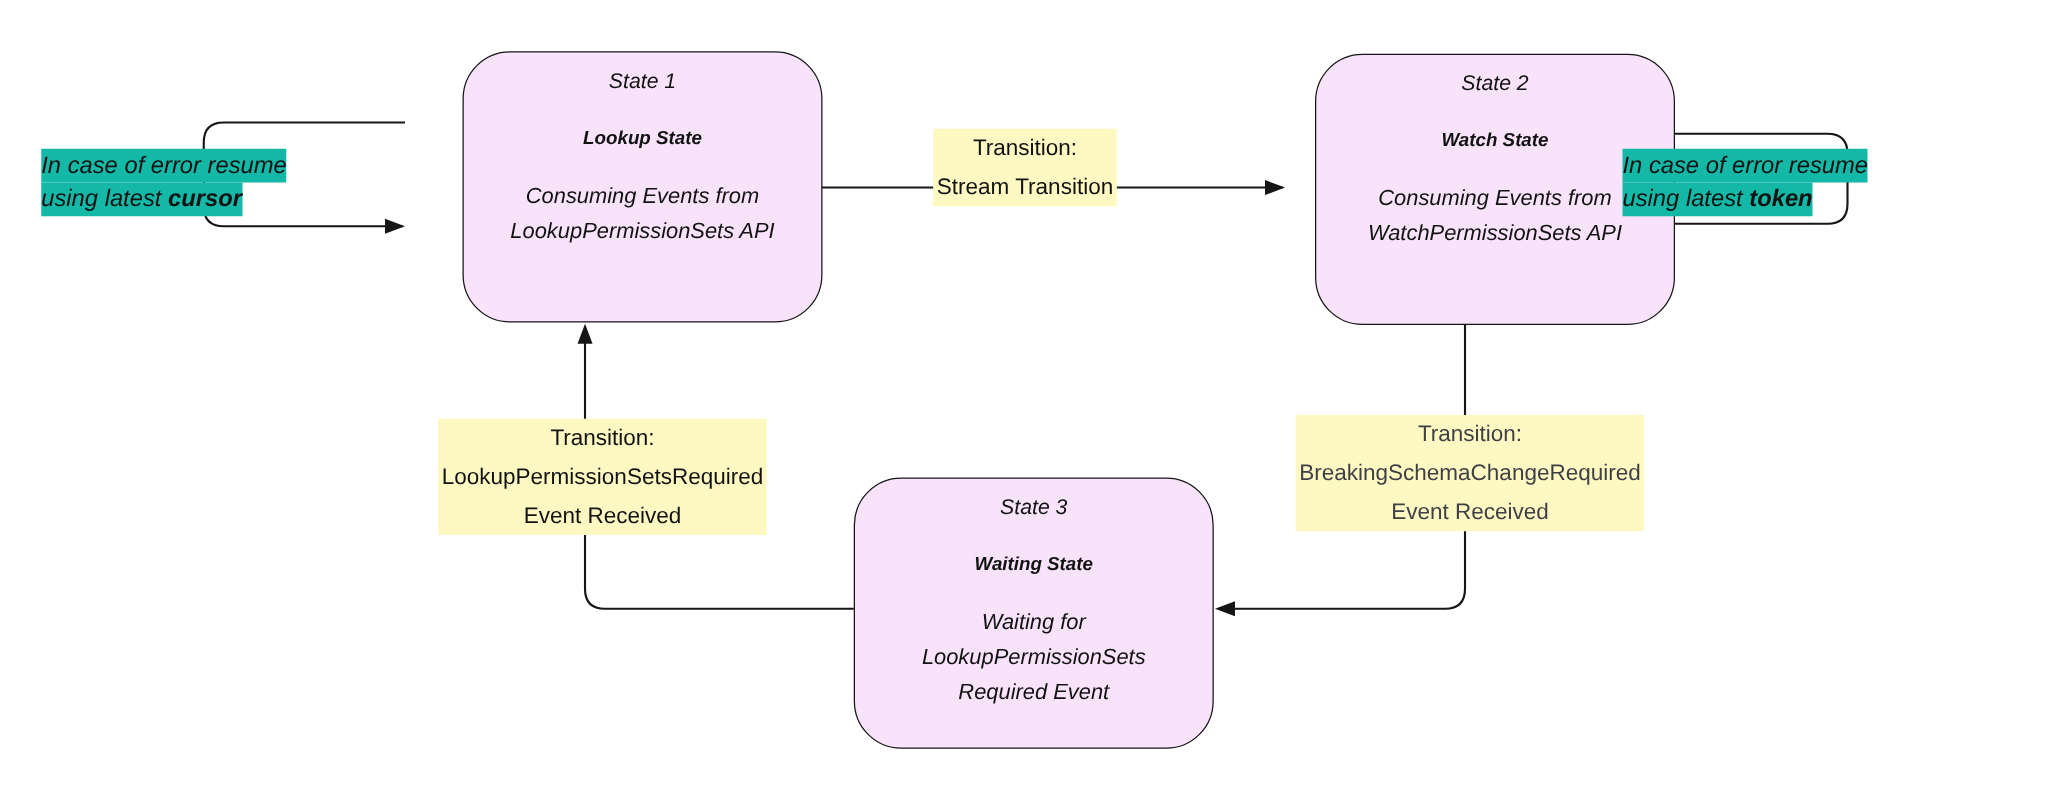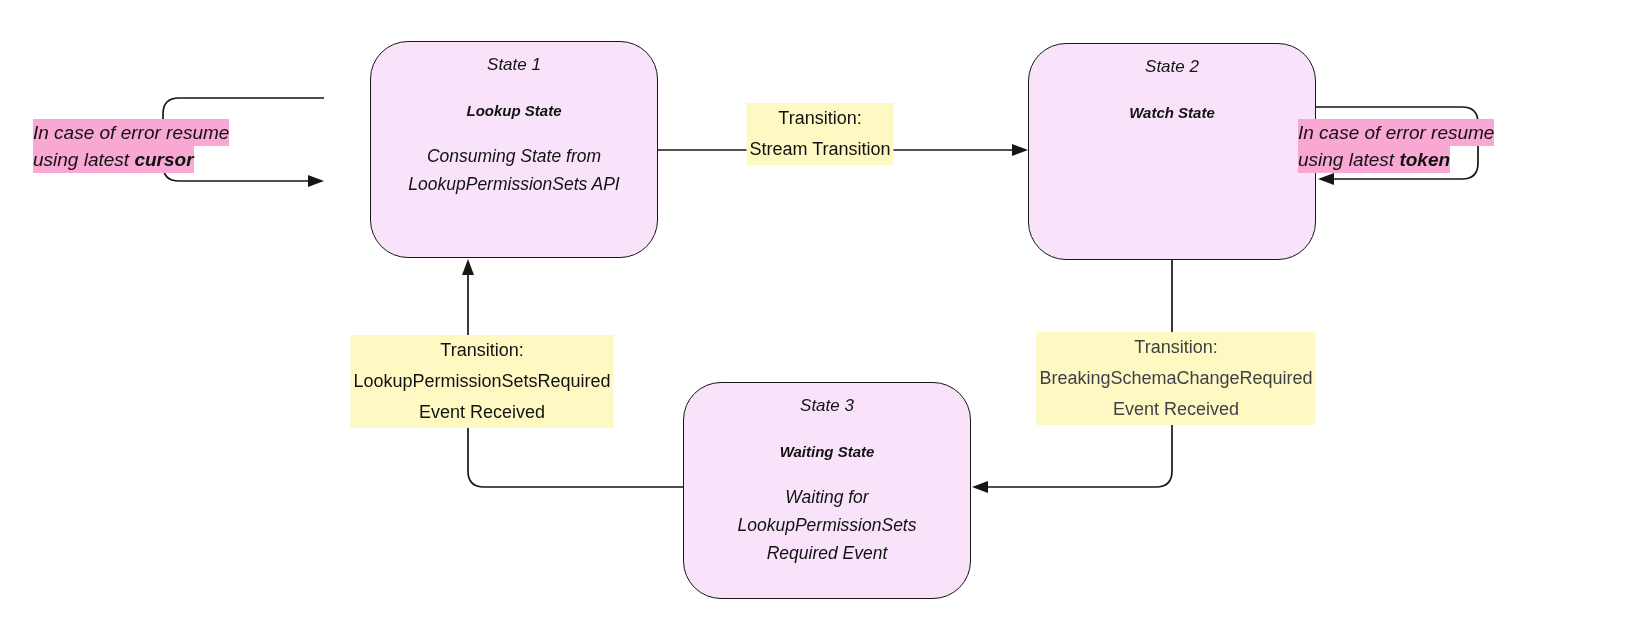--- a/index.html
+++ b/index.html
@@ -18,21 +18,21 @@
   .state-box {
     position: absolute;
     width: 288px; height: 217px;
     border: 1.6px solid #161616;
     border-radius: 38px;
     background: #f8e3fa;
     display: flex; flex-direction: column; align-items: center;
     text-align: center;
   }
   #state-1 { left: 324px; top: 41px; margin-left: 46px; }
-  #state-2 { left: 1028px; top: 43px; }
+  #state-2 { left: 1052px; top: 43px; }
   #state-3 { left: 683px; top: 382px; align-items: center; }
 
   .state-label {
     margin-top: 13px;
     font-style: italic; font-size: 17px; color: #121212;
   }
   .state-name {
     margin-top: 27px;
     font-style: italic; font-weight: bold; font-size: 15px; color: #121212;
   }
@@ -55,21 +55,21 @@
   #t2-label { left: 1176px; top: 332px; }
   #t3-label { left: 482px; top: 335px; }
 
   .note {
     position: absolute;
     font-style: italic; font-size: 19px; line-height: 27px;
     color: #121212;
   }
   .note-line {
     display: block; width: fit-content;
-    background: #f9a8d4; white-space: nowrap; font-style: italic;
+    background: #14b8a6; white-space: nowrap; font-style: italic;
   }
   #cursor-note { left: 33px; top: 119px; }
   #token-note { left: 1298px; top: 119px; }
 </style>
 </head>
 <body>
 
 <div class="canvas">
 
   <svg class="wires" viewBox="0 0 1646 640">
@@ -86,26 +86,27 @@
     <path d="M 1172 260 V 471 Q 1172 487 1156 487 H 975" fill="none" stroke="#161616" stroke-width="1.7"></path>
     <polygon points="972,487 988,481 988,493" fill="#161616"></polygon>
 
     <path d="M 683 487 H 484 Q 468 487 468 471 V 262" fill="none" stroke="#161616" stroke-width="1.7"></path>
     <polygon points="468,259 462,275 474,275" fill="#161616"></polygon>
   </svg>
 
   <div class="state-box" id="state-1">
     <div class="state-label">State 1</div>
     <div class="state-name">Lookup State</div>
-    <div class="state-desc">Consuming State from LookupPermissionSets API</div>
+    <div class="state-desc">Consuming Events from LookupPermissionSets API</div>
   </div>
 
   <div class="state-box" id="state-2">
     <div class="state-label">State 2</div>
     <div class="state-name">Watch State</div>
+    <div class="state-desc">Consuming Events from WatchPermissionSets API</div>
   </div>
 
   <div class="state-box" id="state-3">
     <div class="state-label">State 3</div>
     <div class="state-name">Waiting State</div>
     <div class="state-desc">Waiting for LookupPermissionSets Required Event</div>
   </div>
 
   <div class="t-label" id="t1-label" style="color: rgb(18, 18, 18);">
     <div>Transition:</div>

